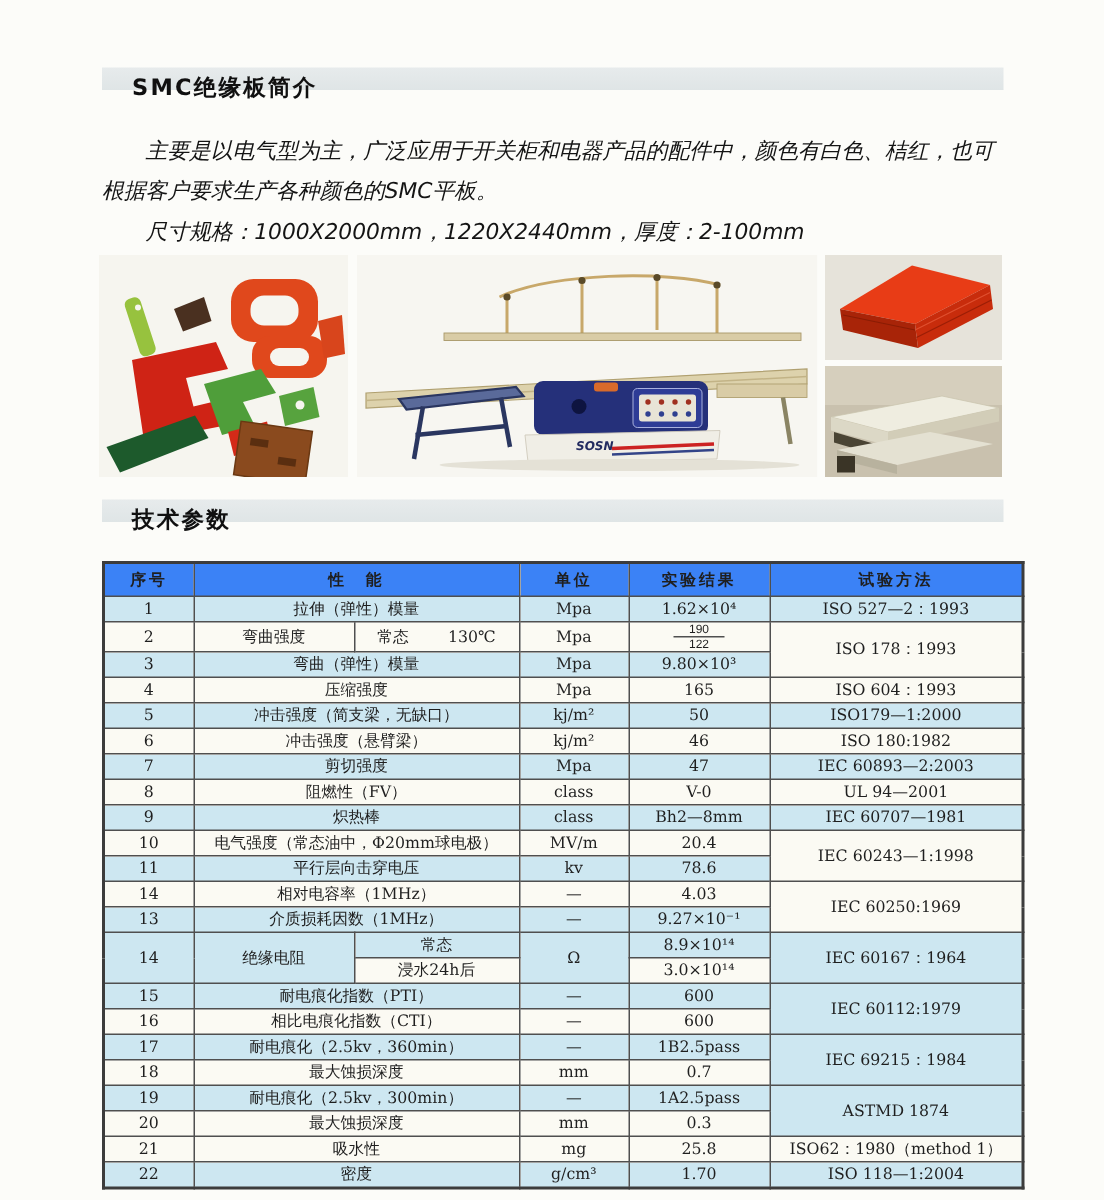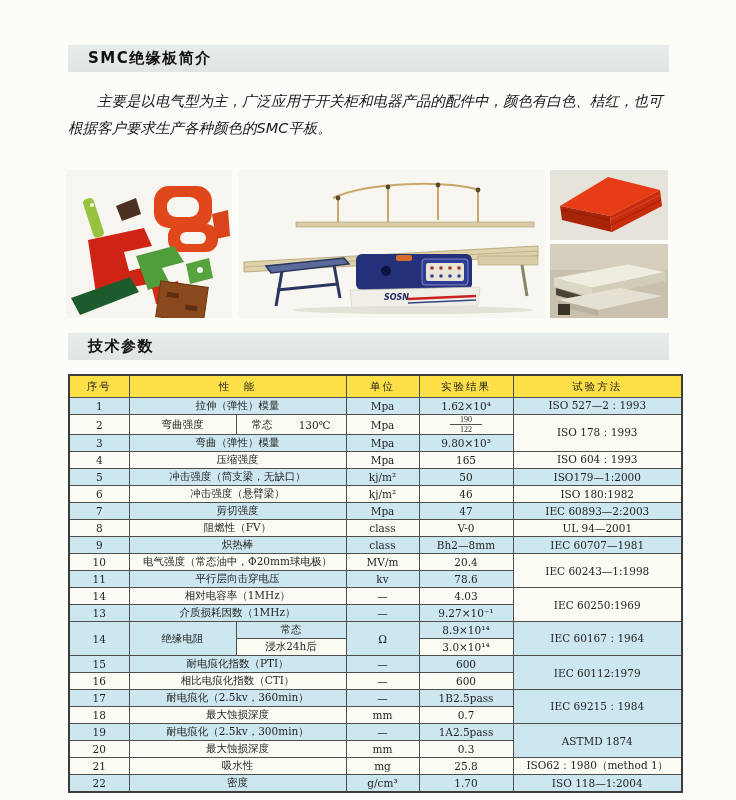--- a/index.html
+++ b/index.html
@@ -3,21 +3,21 @@
 <meta charset="utf-8">
 <style>
   html,body{margin:0;padding:0;}
   body{
     width:736px;height:800px;position:relative;
     background:#fcfcf9;
     font-family:"DejaVu Sans",sans-serif;
     color:#1a1a1a;
   }
   .bar{
-    position:absolute;left:68px;width:601px;height:27px;
+    position:absolute;left:68px;width:601px;height:15px;
     background:linear-gradient(#e7ebec,#dfe5e6);
   }
   .bar .t{
     font-weight:bold;font-size:15px;line-height:27px;
     padding-left:20px;letter-spacing:1.5px;color:#101010;
     font-family:"DejaVu Sans",sans-serif;
   }
   #bar1{top:45px;}
   #bar2{top:333px;}
   .para{
@@ -38,38 +38,39 @@
     border:2px solid #3c3c3c;
   }
   table.tech td{
     border:1px solid #4f4f4f;
     height:16px;
     text-align:center;vertical-align:middle;
     font-family:"DejaVu Serif","Liberation Serif",serif;
     font-size:10.5px;color:#1f1f1f;
     padding:0 2px;overflow:hidden;white-space:nowrap;
   }
-  tr.hdr td{height:21px;background:#fde047;font-weight:normal;letter-spacing:2px;text-align:center;}
+  tr.hdr td{height:21px;background:#3b82f6;font-weight:bold;letter-spacing:2px;text-align:center;}
   td.w{background:#fbfaf3;}
   td.b{background:#cde7f1;}
   .num{font-family:"Liberation Serif","DejaVu Serif",serif;font-size:11px;}
-  .frac{display:inline-block;font-size:8px;line-height:1.15;vertical-align:middle;font-family:Liberation Serif, serif;}
+  .frac{display:inline-block;font-size:8px;line-height:1.15;vertical-align:middle;font-family:Liberation Sans, sans-serif;}
   .frac .top{display:block;border-bottom:1px solid #4f4f4f;padding:0 10px;}
   .frac .bot{display:block;}
   .split{display:flex;justify-content:space-around;align-items:center;}
 </style>
 </head>
 <body>
 
 <div class="bar" id="bar1">
   <div class="t">SMC绝缘板简介</div>
 </div>
 
 <div class="para">
   <p>主要是以电气型为主，广泛应用于开关柜和电器产品的配件中，颜色有白色、桔红，也可根据客户要求生产各种颜色的SMC平板。</p>
+  <p>尺寸规格：1000X2000mm，1220X2440mm，厚度：2-100mm</p>
 </div>
 
 <div class="photo" id="photo-parts">
   <svg width="166" height="148" viewBox="0 0 166 148">
     <rect x="0" y="0" width="166" height="148" fill="#f6f5ef"></rect>
     <g>
         <rect x="22" y="28" width="11" height="40" rx="4" fill="#97c23e" transform="rotate(-18 27 48)"></rect>
         <circle cx="26" cy="35" r="2" fill="#f6f5ef"></circle>
       </g>
     <polygon points="50,36 70,28 75,44 56,51" fill="#4a3020"></polygon>

